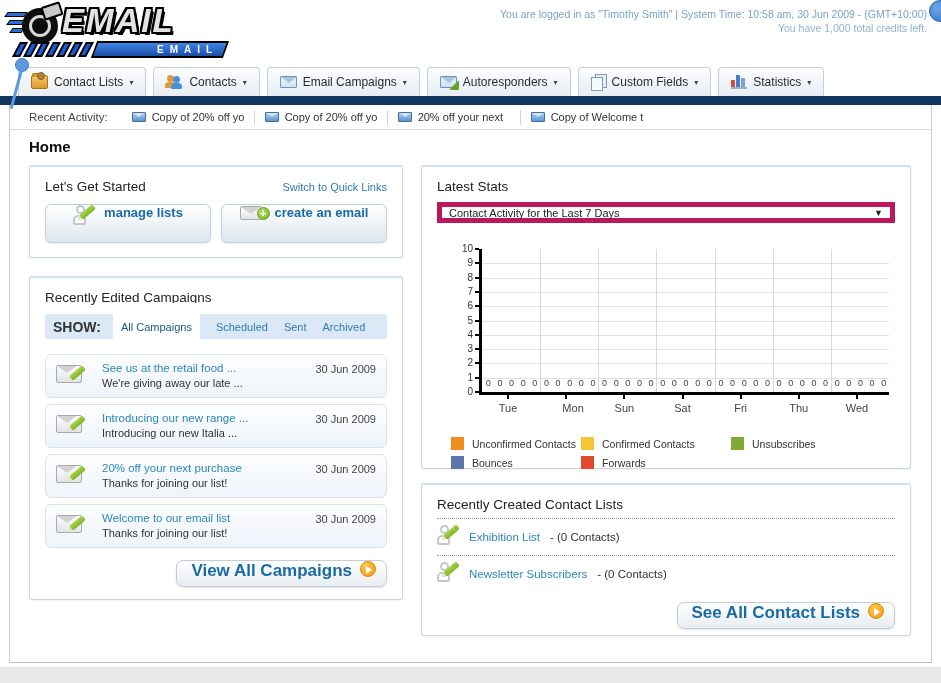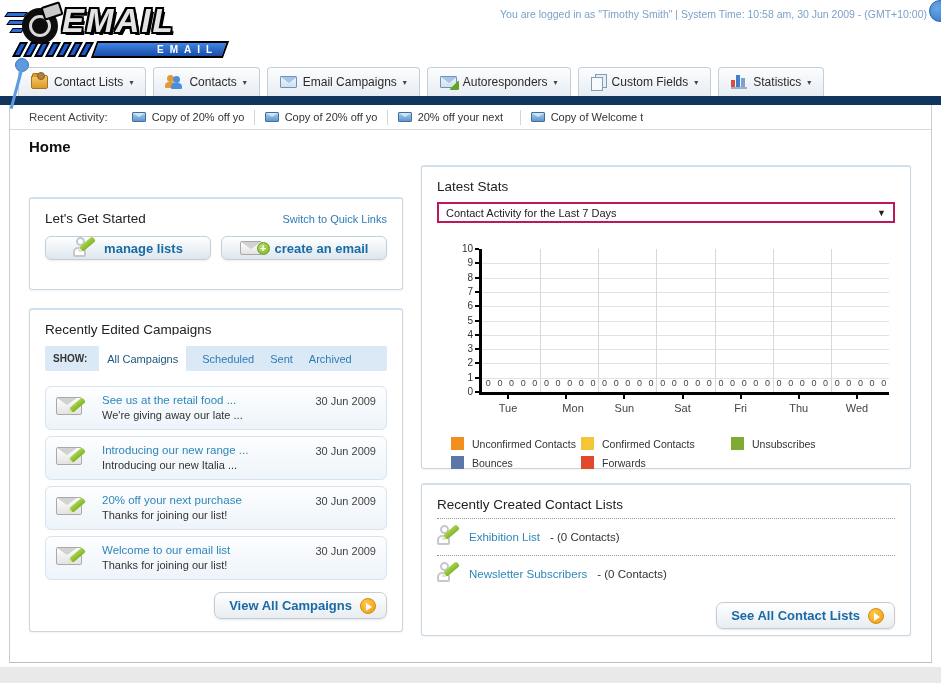--- a/index.html
+++ b/index.html
@@ -65,66 +65,66 @@
   .activity-label { margin-right:14px; font-size:11.5px; }
   .activity-item { display:flex; align-items:center; gap:6px; padding:0 10px; border-left:1px solid #d5d5d5; height:15px; cursor:pointer; color:#333; }
   .activity-item:first-of-type { border-left:none; }
   .activity-item .txt { width:92px; overflow:hidden; white-space:nowrap; }
   .mini-env { position:relative; width:14px; height:10px; background:linear-gradient(#a9cdee,#5f97cd); border:1px solid #3f6f9f; border-radius:1px; flex:0 0 auto; }
   .mini-env::before { content:""; position:absolute; left:0; top:0; border-left:6px solid transparent; border-right:6px solid transparent; border-top:4px solid #cfe4f5; }
 
   main { padding:6px 18px 0 19px; }
   h1.page-title { font-size:15px; font-weight:bold; color:#111; margin:2px 0 10px 0; }
   .columns { display:flex; gap:18px; }
-  .col-left { width:374px;margin-top:32px; }
+  .col-left { width:374px; }
   .col-right { width:490px; }
 
   .panel { background:#fff; border:1px solid #c8d6e2; border-top:2px solid #cfe0ee; border-radius:3px; padding:12px 15px; box-shadow:0 1px 2px rgba(0,0,0,0.05); }
   .panel h2 { font-size:13.5px; font-weight:normal; color:#222; }
 
   
   .get-started { height:93px; margin-bottom:18px; }
   .gs-head { display:flex; justify-content:space-between; align-items:center; }
   .link { color:#2e7bb5; cursor:pointer; text-decoration:none; }
   .gs-switch { font-size:11px; }
   .gs-buttons { display:flex; gap:10px; margin-top:10px; }
-  .big-btn { flex:1; height:24px; display:flex; align-items:center; justify-content:center; gap:9px; background:linear-gradient(#ffffff,#dde7ee); border:1px solid #c2cfd9; border-radius:6px; font-size:13px; font-weight:bold; color:#1a6aa5; cursor:pointer; box-shadow:0 1px 2px rgba(0,0,0,0.08); }
+  .big-btn { flex:1; height:39px; display:flex; align-items:flex-start; justify-content:center; gap:9px; background:linear-gradient(#ffffff,#dde7ee); border:1px solid #c2cfd9; border-radius:6px; font-size:13px; font-weight:bold; color:#1a6aa5; cursor:pointer; box-shadow:0 1px 2px rgba(0,0,0,0.08); }
 
   
   .icon-person-pencil { position:relative; width:22px; height:22px; flex:0 0 auto; }
   .pp-head { position:absolute; left:3px; top:0; width:9px; height:9px; border:2px solid #c2c8cd; border-radius:50%; background:#fff; }
   .pp-body { position:absolute; left:0px; top:10px; width:13px; height:10px; border:2px solid #c2c8cd; border-radius:5px 5px 2px 2px; background:#fff; }
   .pencil { position:absolute; right:-1px; top:4px; width:17px; height:6px; background:linear-gradient(#a8d44a,#7fb52a); border-radius:2px; transform:rotate(-40deg); }
   .pencil::before { content:""; position:absolute; left:-4px; top:0; border-top:3px solid transparent; border-bottom:3px solid transparent; border-right:4px solid #e8e0c8; }
   .icon-env-plus { position:relative; width:26px; height:17px; flex:0 0 auto; }
   .env-big { position:absolute; left:0; top:1px; width:22px; height:14px; background:linear-gradient(#ffffff,#e3e3e3); border:1px solid #a9a9a9; border-radius:2px; }
   .env-big::before { content:""; position:absolute; left:0; top:0; border-left:10px solid transparent; border-right:10px solid transparent; border-top:7px solid #d2d2d2; }
   .plus-circle { position:absolute; right:-4px; top:2px; width:13px; height:13px; border-radius:50%; background:radial-gradient(circle at 35% 30%, #b4dc5e, #7fb52a); border:1px solid #699922; color:#fff; font-size:11px; font-weight:bold; line-height:11px; text-align:center; }
 
   
   .campaigns { min-height:318px; }
   .show-bar { display:flex; align-items:center; gap:12px; background:#dbe9f6; border-radius:2px; height:25px; margin-top:9px; padding:0 8px; font-size:11px; }
-  .show-label { font-size:10px; font-weight:bold; color:#333; }
+  .show-label { font-size:14px; font-weight:bold; color:#333; }
   .filter { color:#2e7bb5; cursor:pointer; }
   .filter.active { background:#fff; color:#1c577f; padding:18px 8px; border-radius:3px; }
   .camp-list { margin-top:15px; }
   .camp-row { display:flex; align-items:flex-start; gap:18px; background:linear-gradient(#fdfeff,#edf4fa); border:1px solid #d7e3ee; border-radius:6px; padding:7px 10px; margin-bottom:6px; min-height:44px; }
   .icon-env-pencil { position:relative; width:28px; height:22px; flex:0 0 auto; margin-top:2px; }
   .camp-main { flex:1; }
   .camp-title { font-size:11.5px; color:#2e86b8; cursor:pointer; }
   .camp-sub { font-size:11px; color:#333; margin-top:3px; }
   .camp-date { font-size:11px; color:#444; white-space:nowrap; margin-top:1px; }
   .panel-foot { display:flex; justify-content:flex-end; margin-top:12px; }
-  .pill-btn { display:flex; align-items:center; gap:8px; height:27px; padding:0 10px 0 14px; background:linear-gradient(#ffffff,#e7edf2); border:1px solid #c6ccd2; border-radius:7px; font-size:13px; font-weight:bold; color:#1a6aa5; cursor:pointer; box-shadow:0 1px 2px rgba(0,0,0,0.1); }
+  .pill-btn { display:flex; align-items:flex-start; gap:8px; height:27px; padding:0 10px 0 14px; background:linear-gradient(#ffffff,#e7edf2); border:1px solid #c6ccd2; border-radius:7px; font-size:17px; font-weight:bold; color:#1a6aa5; cursor:pointer; box-shadow:0 1px 2px rgba(0,0,0,0.1); }
   .orange-circle { position:relative; width:16px; height:16px; border-radius:50%; background:radial-gradient(circle at 35% 30%, #ffc84d, #f29a0d); border:1px solid #d98a08; }
   .orange-circle::before { content:""; position:absolute; left:5px; top:4px; border-top:4px solid transparent; border-bottom:4px solid transparent; border-left:6px solid #fff; }
 
   
   .stats { height:304px; margin-bottom:14px; }
-  .stats-select { margin-top:8px; height:21px; border:2px solid #be185d; background:#fff; display:flex; align-items:center; justify-content:space-between; padding:0 7px; font-size:11px; color:#222; cursor:pointer; }
+  .stats-select { margin-top:8px; height:21px; border:5px solid #be185d; background:#fff; display:flex; align-items:center; justify-content:space-between; padding:0 7px; font-size:11px; color:#222; cursor:pointer; }
   .stats-select .arr { font-size:9px; color:#222; }
   .chart { position:relative; height:188px; margin-top:16px; margin-left:12px; }
   .plot { position:absolute; left:30px; top:10px; right:6px; bottom:32px; border-left:3px solid #000; border-bottom:3px solid #000; }
   .gridline { position:absolute; left:0; right:0; height:1px; background:#e2e2e2; }
   .vsep { position:absolute; top:0; bottom:0; width:1px; background:#d8d8d8; }
   .ytick-label { position:absolute; font-size:10px; color:#333; text-align:right; width:22px; }
   .ytick-dash { position:absolute; width:4px; height:2px; background:#000; }
   .xtick-dash { position:absolute; width:2px; height:4px; background:#000; }
   .xcat-label { position:absolute; font-size:11px; color:#444; text-align:center; }
   .zero-label { position:absolute; font-size:9px; color:#444; }
@@ -164,20 +164,21 @@
           <i class="logo-stripe"></i>
       </div>
       <div class="logo-email-bar">
         <span class="logo-email-text">EMAIL</span>
       </div>
       <div class="logo-pin-head"></div>
       <div class="logo-pin-stem"></div>
     </div>
     <div class="top-right">
       <div class="login-info">You are logged in as "Timothy Smith" | System Time: 10:58 am, 30 Jun 2009 - (GMT+10:00)</div>
+      <div class="credits">You have 1,000 total credits left.</div>
     </div>
     <div class="help-bubble"></div>
   </header>
 
   <nav class="tabs-row" id="tabs-row">
       <div class="tab">
         <span class="ticon icon-folder"></span>
         <span>Contact Lists</span>
         <span class="caret">▾</span>
       </div>

